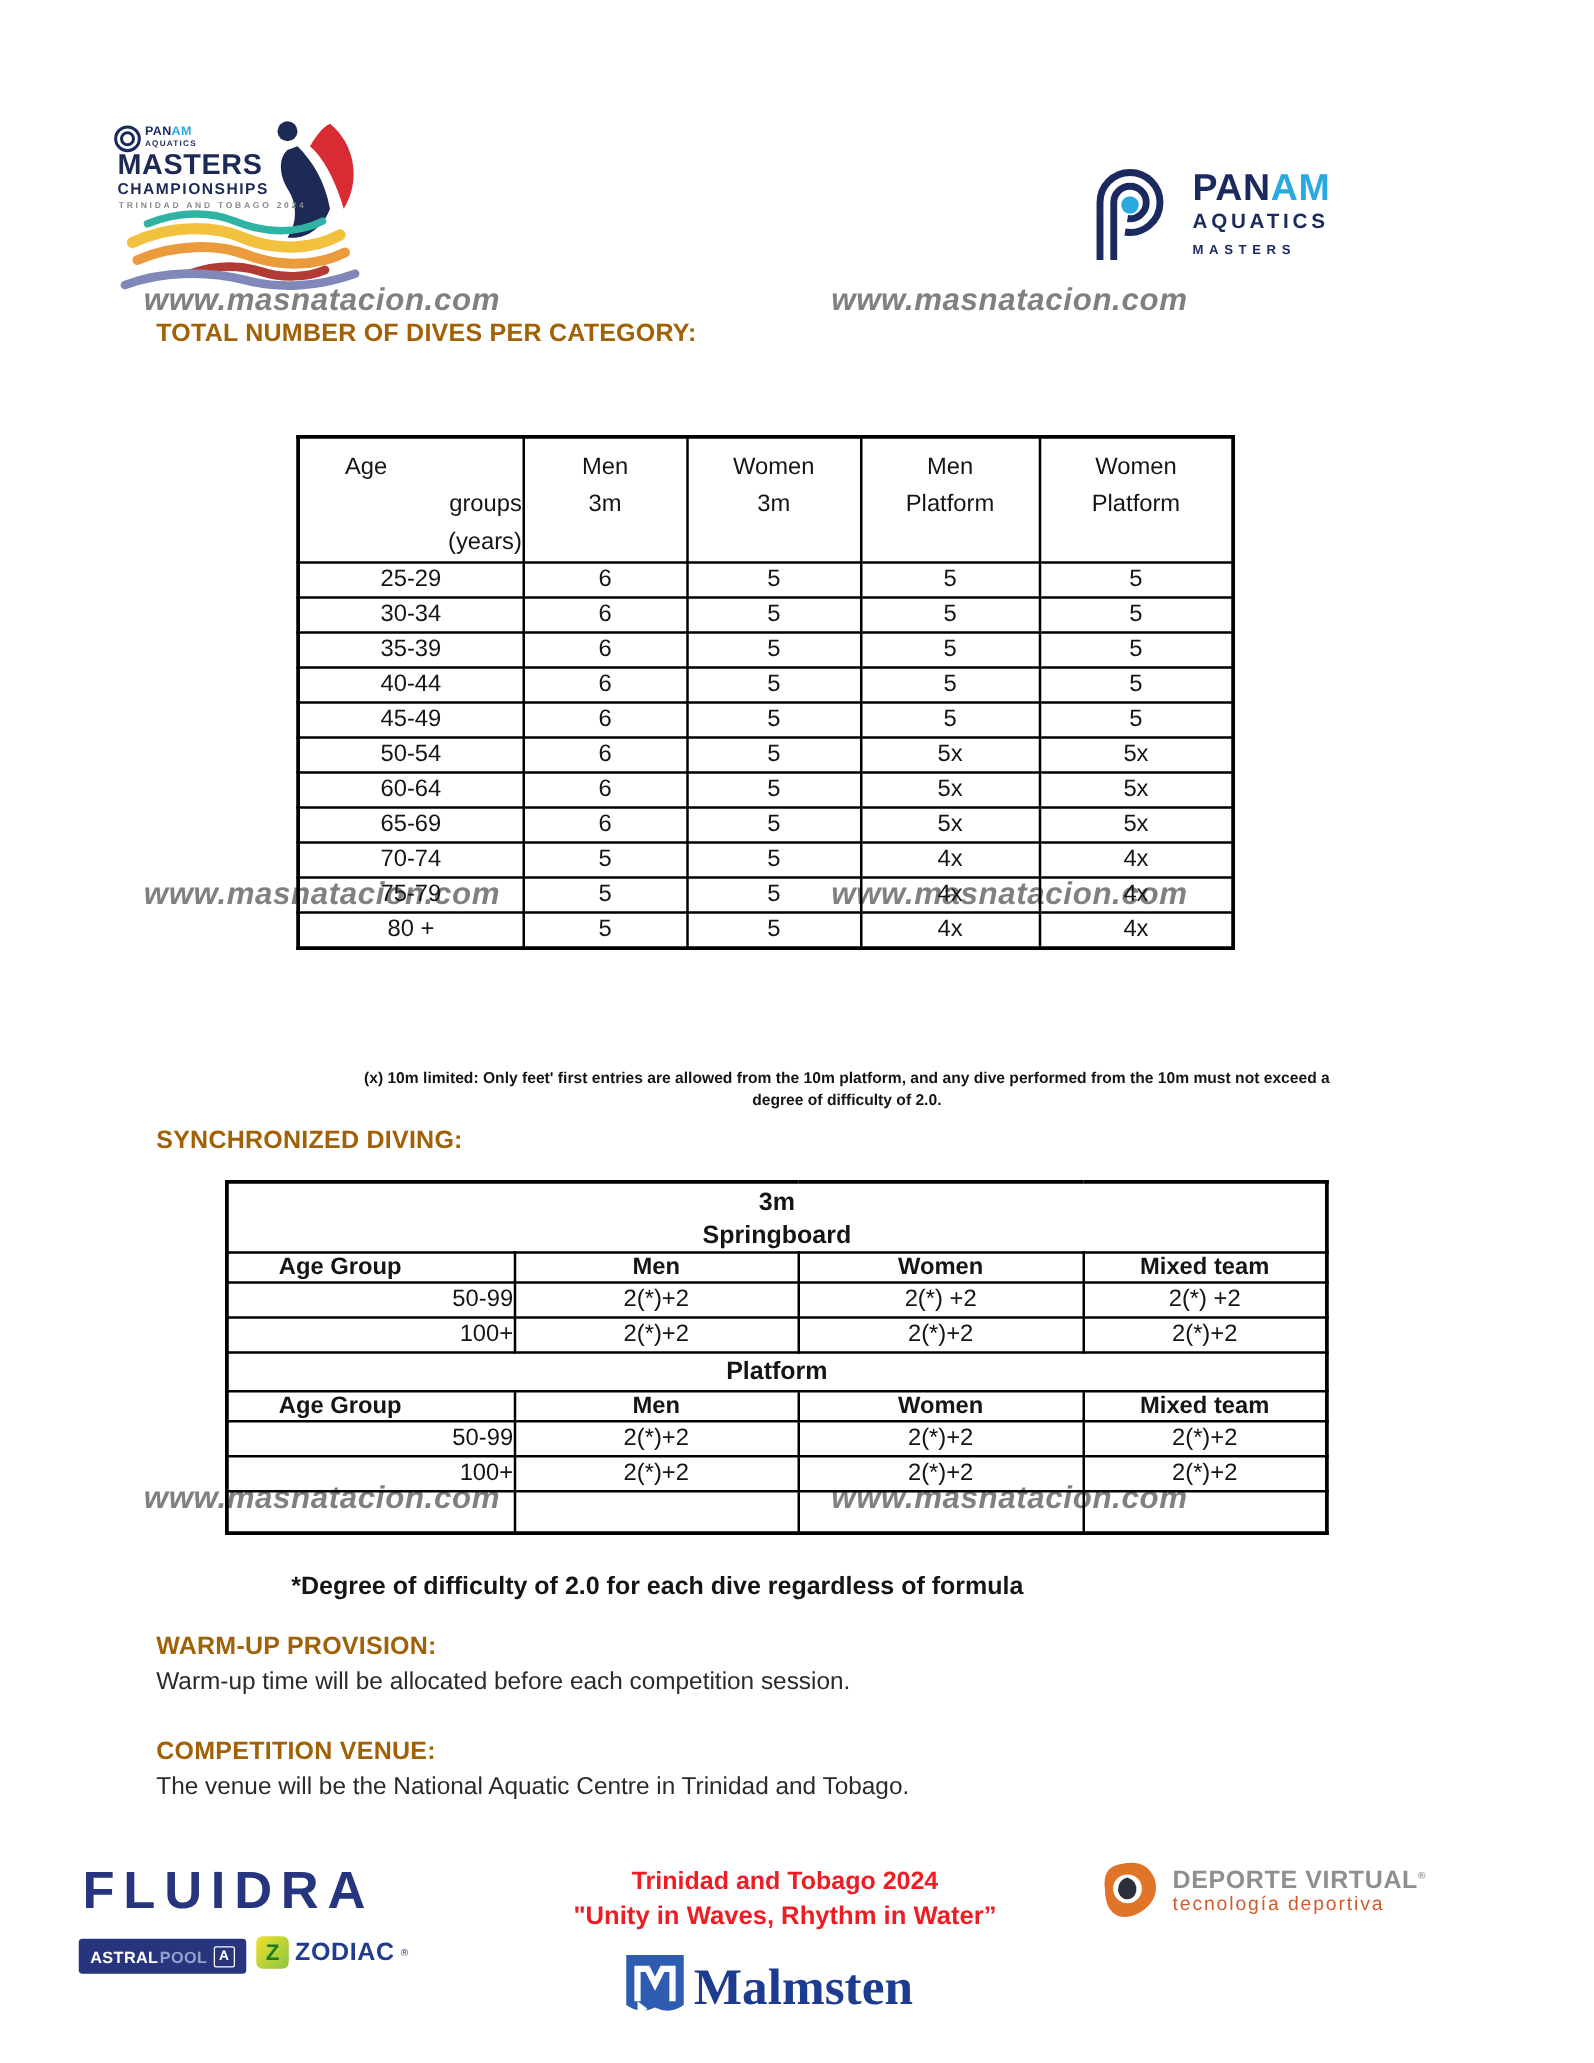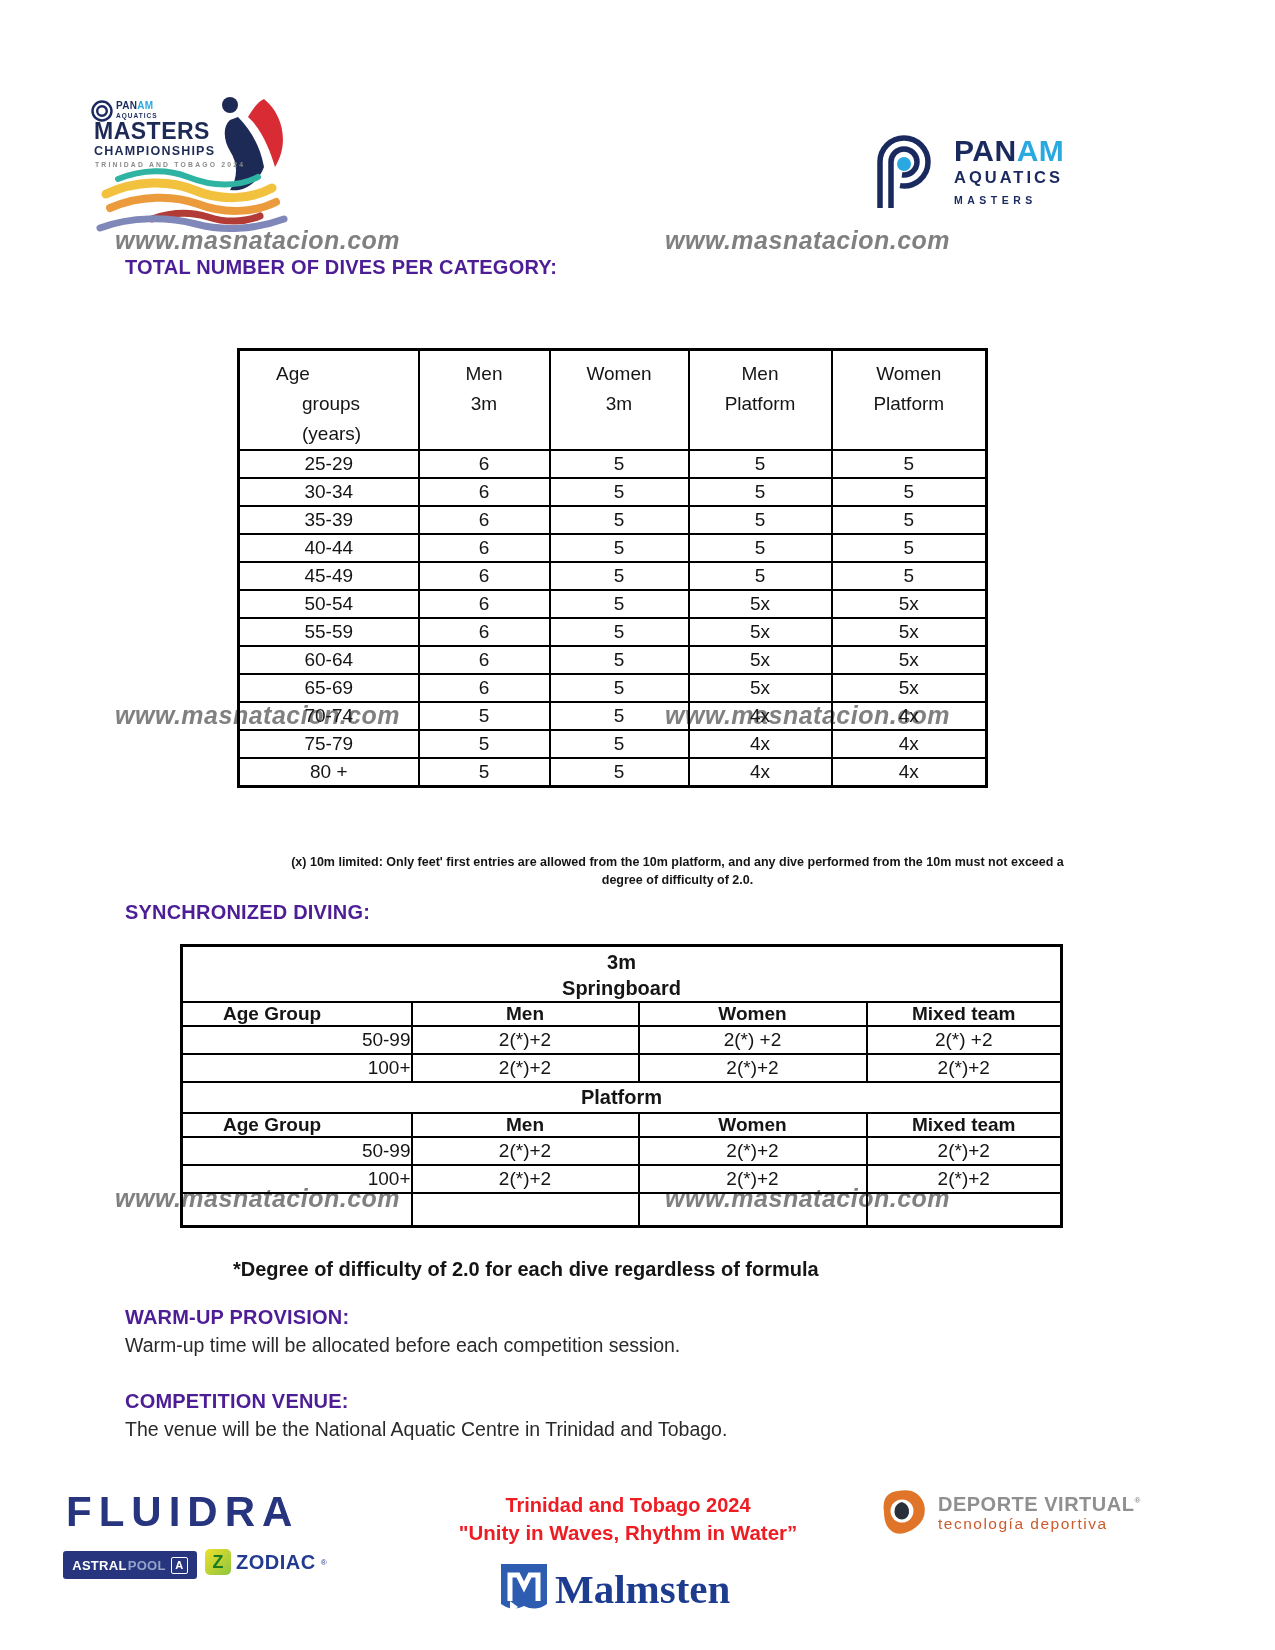--- a/index.html
+++ b/index.html
@@ -27,21 +27,21 @@
 
   .logo-right { position:absolute; left:868px; top:126px; width:240px; height:90px; }
   .pr-mark { position:absolute; left:2px; top:2px; }
   .pr-text { position:absolute; left:86px; top:10px; }
   .pr-name { font-size:30px; font-weight:800; color:#1b2a5e; letter-spacing:0.5px; line-height:30px; }
   .pr-name .cy { color:#2aa9e0; }
   .pr-aq { margin-top:2px; font-size:16.5px; font-weight:700; color:#1b2a5e; letter-spacing:3px; }
   .pr-masters { margin-top:7px; font-size:10.5px; font-weight:700; color:#1b2a5e; letter-spacing:4.5px; }
 
   
-  .h-bold { position:absolute; font-size:20px; font-weight:700; color:#4c1d95; letter-spacing:0.2px; }
+  .h-bold { position:absolute; font-size:20px; font-weight:700; color:#a16207; letter-spacing:0.2px; }
   .title1 { left:125px; top:256px; }
   .sync-title { left:125px; top:901px; }
   .warmup-title { left:125px; top:1306px; }
   .venue-title { left:125px; top:1390px; }
 
   .para { position:absolute; left:125px; top:785px; width:1035px; font-size:19.5px; font-weight:600;
           line-height:30px; color:#1a1a1a; }
   .note { position:absolute; left:140px; top:853px; width:1075px; text-align:center; font-size:12.5px;
           font-weight:700; line-height:18px; color:#151515; }
   .footnote { position:absolute; left:233px; top:1258px; font-size:20px; font-weight:700; color:#151515; }
@@ -50,21 +50,21 @@
   .venue-text { left:125px; top:1418px; }
 
   
   table { border-collapse:collapse; table-layout:fixed; background:transparent; }
   .t1 { position:absolute; left:237px; top:300px; width:748px; border:3px solid #000;margin-top:48px; }
   .t1 th, .t1 td { border:2px solid #000; font-size:19px; font-weight:400; color:#151515;
                    text-align:center; padding:0; background:transparent; }
   .t1 thead th { height:97px; vertical-align:top; padding-top:8px; line-height:30px; }
   .t1 th.age { text-align:left; }
   .t1 th.age .l1 { padding-left:36px; }
-  .t1 th.age .l2 { padding-left:62px; }
+  .t1 th.age .l2 { padding-left:62px;text-align:right; }
   .t1 tbody td { height:28px; }
 
   
   .t2 { position:absolute; left:180px; top:944px; width:880px; border:3px solid #000; }
   .t2 th, .t2 td { border:2px solid #000; font-size:19px; color:#151515; padding:0; background:transparent; }
   .t2 td.span-head { height:56px; font-size:20px; font-weight:700; text-align:center; line-height:26px; padding-top:2px; }
   .t2 td.span-head.ph { height:31px; line-height:29px; padding-top:0; }
   .t2 tr.hdr th { height:15px; font-weight:700; text-align:center; }
   .t2 tr.hdr th:first-child { text-align:left; padding-left:40px; }
   .t2 tbody.rows td { height:28px; font-weight:400; text-align:center; }
@@ -221,27 +221,20 @@
             <td>5</td>
           </tr>
           <tr>
             <td>50-54</td>
             <td>6</td>
             <td>5</td>
             <td>5x</td>
             <td>5x</td>
           </tr>
           <tr>
-            <td>55-59</td>
-            <td>6</td>
-            <td>5</td>
-            <td>5x</td>
-            <td>5x</td>
-          </tr>
-          <tr>
             <td>60-64</td>
             <td>6</td>
             <td>5</td>
             <td>5x</td>
             <td>5x</td>
           </tr>
           <tr>
             <td>65-69</td>
             <td>6</td>
             <td>5</td>

